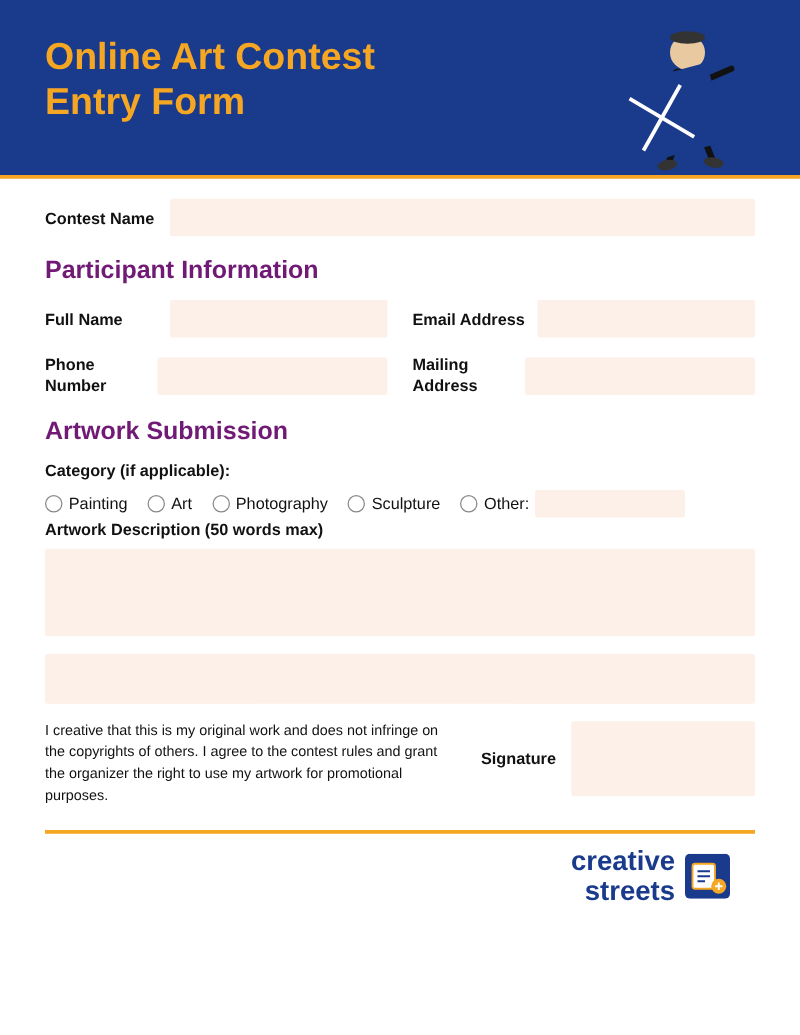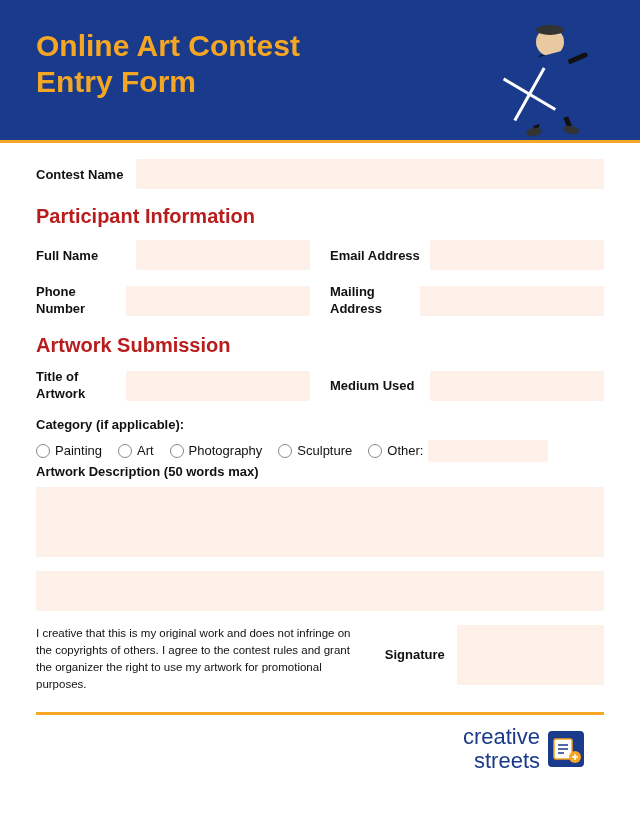--- a/index.html
+++ b/index.html
@@ -57,21 +57,21 @@
     .form-input {
       background: #fdf0e8;
       border: none;
       height: 30px;
       flex: 1;
       border-radius: 2px;
     }
 
     
     .section-heading {
-      color: #b91c1c;
+      color: #701a75;
       font-size: 20px;
       font-weight: 900;
       margin: 16px 0 12px 0;
     }
 
     
     .form-two-col {
       display: flex;
       align-items: center;
       gap: 20px;
@@ -199,21 +199,21 @@
       justify-content: flex-end;
       align-items: center;
       padding: 4px 20px 10px 0;
       gap: 8px;
     }
     .footer-brand-text {
       text-align: right;
     }
     .brand-name {
       font-size: 22px;
-      font-weight: 400;
+      font-weight: 700;
       color: #1a3a8c;
       line-height: 1.1;
       text-align: right;
     }
     .brand-icon {
       width: 36px;
       height: 36px;
     }
 
     
@@ -290,30 +290,20 @@
       <div class="form-input"></div>
     </div>
     <div class="form-col">
       <span class="label-wrap">Mailing<br>Address</span>
       <div class="form-input"></div>
     </div>
   </div>
 
   <div class="section-heading">Artwork Submission</div>
 
-  <div class="form-two-col">
-    <div class="form-col">
-      <span class="label-wrap">Title of<br>Artwork</span>
-      <div class="form-input"></div>
-    </div>
-    <div class="form-col">
-      <span class="form-label">Medium Used</span>
-      <div class="form-input"></div>
-    </div>
-  </div>
 
   <div class="category-label">Category (if applicable):</div>
   <div class="radio-group">
     <div class="radio-item">
       <div class="radio-circle"></div>
       <span>Painting</span>
     </div>
     <div class="radio-item">
       <div class="radio-circle"></div>
       <span>Art</span>

